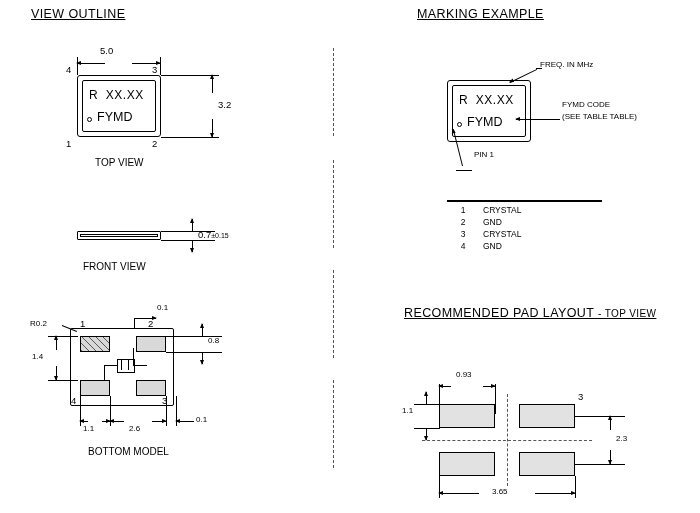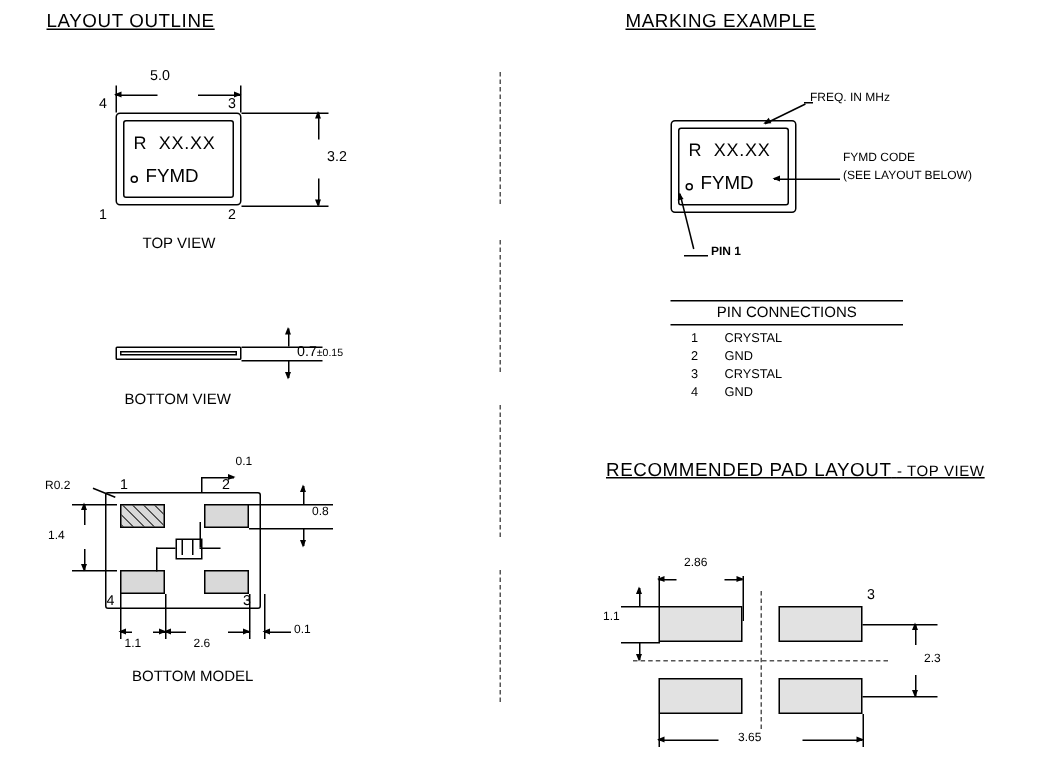--- a/index.html
+++ b/index.html
@@ -27,21 +27,21 @@
   .arrow-r:after{content:"";position:absolute;right:-1px;top:-2.5px;border-left:5px solid #000;border-top:2.5px solid transparent;border-bottom:2.5px solid transparent;}
   .arrow-l:after{content:"";position:absolute;left:-1px;top:-2.5px;border-right:5px solid #000;border-top:2.5px solid transparent;border-bottom:2.5px solid transparent;}
   .arrow-u:after{content:"";position:absolute;top:-1px;left:-2.5px;border-bottom:5px solid #000;border-left:2.5px solid transparent;border-right:2.5px solid transparent;}
   .arrow-d:after{content:"";position:absolute;bottom:-1px;left:-2.5px;border-top:5px solid #000;border-left:2.5px solid transparent;border-right:2.5px solid transparent;}
   .mark-txt{font-size:12px;letter-spacing:.5px;}
   .mark-txt2{font-size:12.5px;}
 </style>
 </head>
 <body>
 
-<div class="abs hdr" style="left:31px;top:7px;">LAYOUT OUTLINE</div>
+<div class="abs hdr" style="left:31px;top:7px;">VIEW OUTLINE</div>
 
 <div class="abs hdr" style="left:417px;top:7px;">MARKING EXAMPLE</div>
 
 <div class="abs dash-v" style="left:333px;top:48px;height:88px;"></div>
 <div class="abs dash-v" style="left:333px;top:160px;height:88px;"></div>
 <div class="abs dash-v" style="left:333px;top:270px;height:88px;"></div>
 <div class="abs dash-v" style="left:333px;top:380px;height:88px;"></div>
 
 <div class="abs" style="left:60px;top:45px;width:200px;height:140px;">
 
@@ -76,21 +76,21 @@
 <div class="abs" style="left:60px;top:225px;width:210px;height:55px;">
   <div class="abs pkg" style="left:17px;top:6px;width:84px;height:9px;border-radius:1px;">
     <div class="pkg-in" style="left:2px;top:2px;right:2px;bottom:2px;border-radius:0;"></div>
   </div>
 
   <div class="abs line h" style="left:101px;top:6px;width:54px;"></div>
   <div class="abs line h" style="left:101px;top:15px;width:54px;"></div>
   <div class="abs line v arrow-u" style="left:132px;top:-6px;height:12px;"></div>
   <div class="abs line v arrow-d" style="left:132px;top:15px;height:12px;"></div>
   <div class="abs lbl" style="left:138px;top:4px;"><span>0.7</span><span class="lbl7">±0.15</span></div>
-  <div class="abs lbl10" style="left:23px;top:36px;">BOTTOM VIEW</div>
+  <div class="abs lbl10" style="left:23px;top:36px;">FRONT VIEW</div>
 </div>
 
 <div class="abs" style="left:30px;top:300px;width:250px;height:170px;">
 
   <div class="abs lbl8" style="left:127px;top:3px;">0.1</div>
   <div class="abs line h arrow-r" style="left:104px;top:18px;width:22px;"></div>
   <div class="abs line v" style="left:104px;top:18px;height:24px;"></div>
 
   <div class="abs pkg" style="left:40px;top:28px;width:104px;height:78px;border-radius:2px;"></div>
 
@@ -154,31 +154,30 @@
   </div>
   <div class="abs mark-txt" style="left:19px;top:33px;"><span>R</span>&nbsp;&nbsp;<span>XX.XX</span></div>
   <div class="abs mark-txt2" style="left:27px;top:55px;">FYMD</div>
   <div class="abs dot" style="left:17px;top:62px;"></div>
 
   <div class="abs lbl8" style="left:100px;top:0px;">FREQ. IN MHz</div>
   <div class="abs line h" style="left:96px;top:8px;width:6px;"></div>
   <div class="abs line arrow-l" style="left:70px;top:22px;width:30px;height:1px;background:#000;transform:rotate(-26deg);transform-origin:left center;"></div>
 
   <div class="abs lbl8" style="left:122px;top:40px;">FYMD CODE</div>
-  <div class="abs lbl8" style="left:122px;top:52px;">(SEE LAYOUT BELOW)</div>
+  <div class="abs lbl8" style="left:122px;top:52px;">(SEE TABLE TABLE)</div>
   <div class="abs line h arrow-l" style="left:76px;top:59px;width:44px;"></div>
 
-  <div class="abs lbl8" style="left:34px;top:103px;font-weight:bold;">PIN 1</div>
+  <div class="abs lbl8" style="left:34px;top:90px;">PIN 1</div>
   <div class="abs line arrow-u" style="left:22px;top:68px;width:1px;height:38px;background:#000;transform:rotate(-14deg);transform-origin:bottom center;"></div>
   <div class="abs line h" style="left:16px;top:110px;width:16px;"></div>
 </div>
 
 <div class="abs" style="left:447px;top:200px;width:155px;">
   <div class="line h" style="width:155px;"></div>
-  <div class="lbl10" style="text-align:center;padding:2px 0 2px 0;">PIN CONNECTIONS</div>
   <div class="line h" style="width:155px;"></div>
   <table class="pc" style="margin-top:2px;">
     <tbody>
       <tr>
         <td style="width:24px;text-align:center;">1</td>
         <td>CRYSTAL</td>
       </tr>
       <tr>
         <td style="text-align:center;">2</td>
         <td>GND</td>
@@ -194,21 +193,21 @@
     </tbody>
   </table>
 </div>
 
 <div class="abs hdr" style="left:404px;top:306px;">
   <span>RECOMMENDED PAD LAYOUT</span> <span class="sub">- TOP VIEW</span>
 </div>
 
 <div class="abs" style="left:400px;top:360px;width:290px;height:145px;">
 
-  <div class="abs lbl8" style="left:56px;top:10px;">2.86</div>
+  <div class="abs lbl8" style="left:56px;top:10px;">0.93</div>
   <div class="abs line v" style="left:39px;top:24px;height:20px;"></div>
   <div class="abs line v" style="left:95px;top:24px;height:30px;"></div>
   <div class="abs line h arrow-l" style="left:39px;top:26px;width:12px;"></div>
   <div class="abs line h arrow-r" style="left:83px;top:26px;width:12px;"></div>
 
   <div class="abs pad2" style="left:39px;top:44px;width:56px;height:24px;"></div>
   <div class="abs pad2" style="left:119px;top:44px;width:56px;height:24px;"></div>
   <div class="abs pad2" style="left:39px;top:92px;width:56px;height:24px;"></div>
   <div class="abs pad2" style="left:119px;top:92px;width:56px;height:24px;"></div>
 

